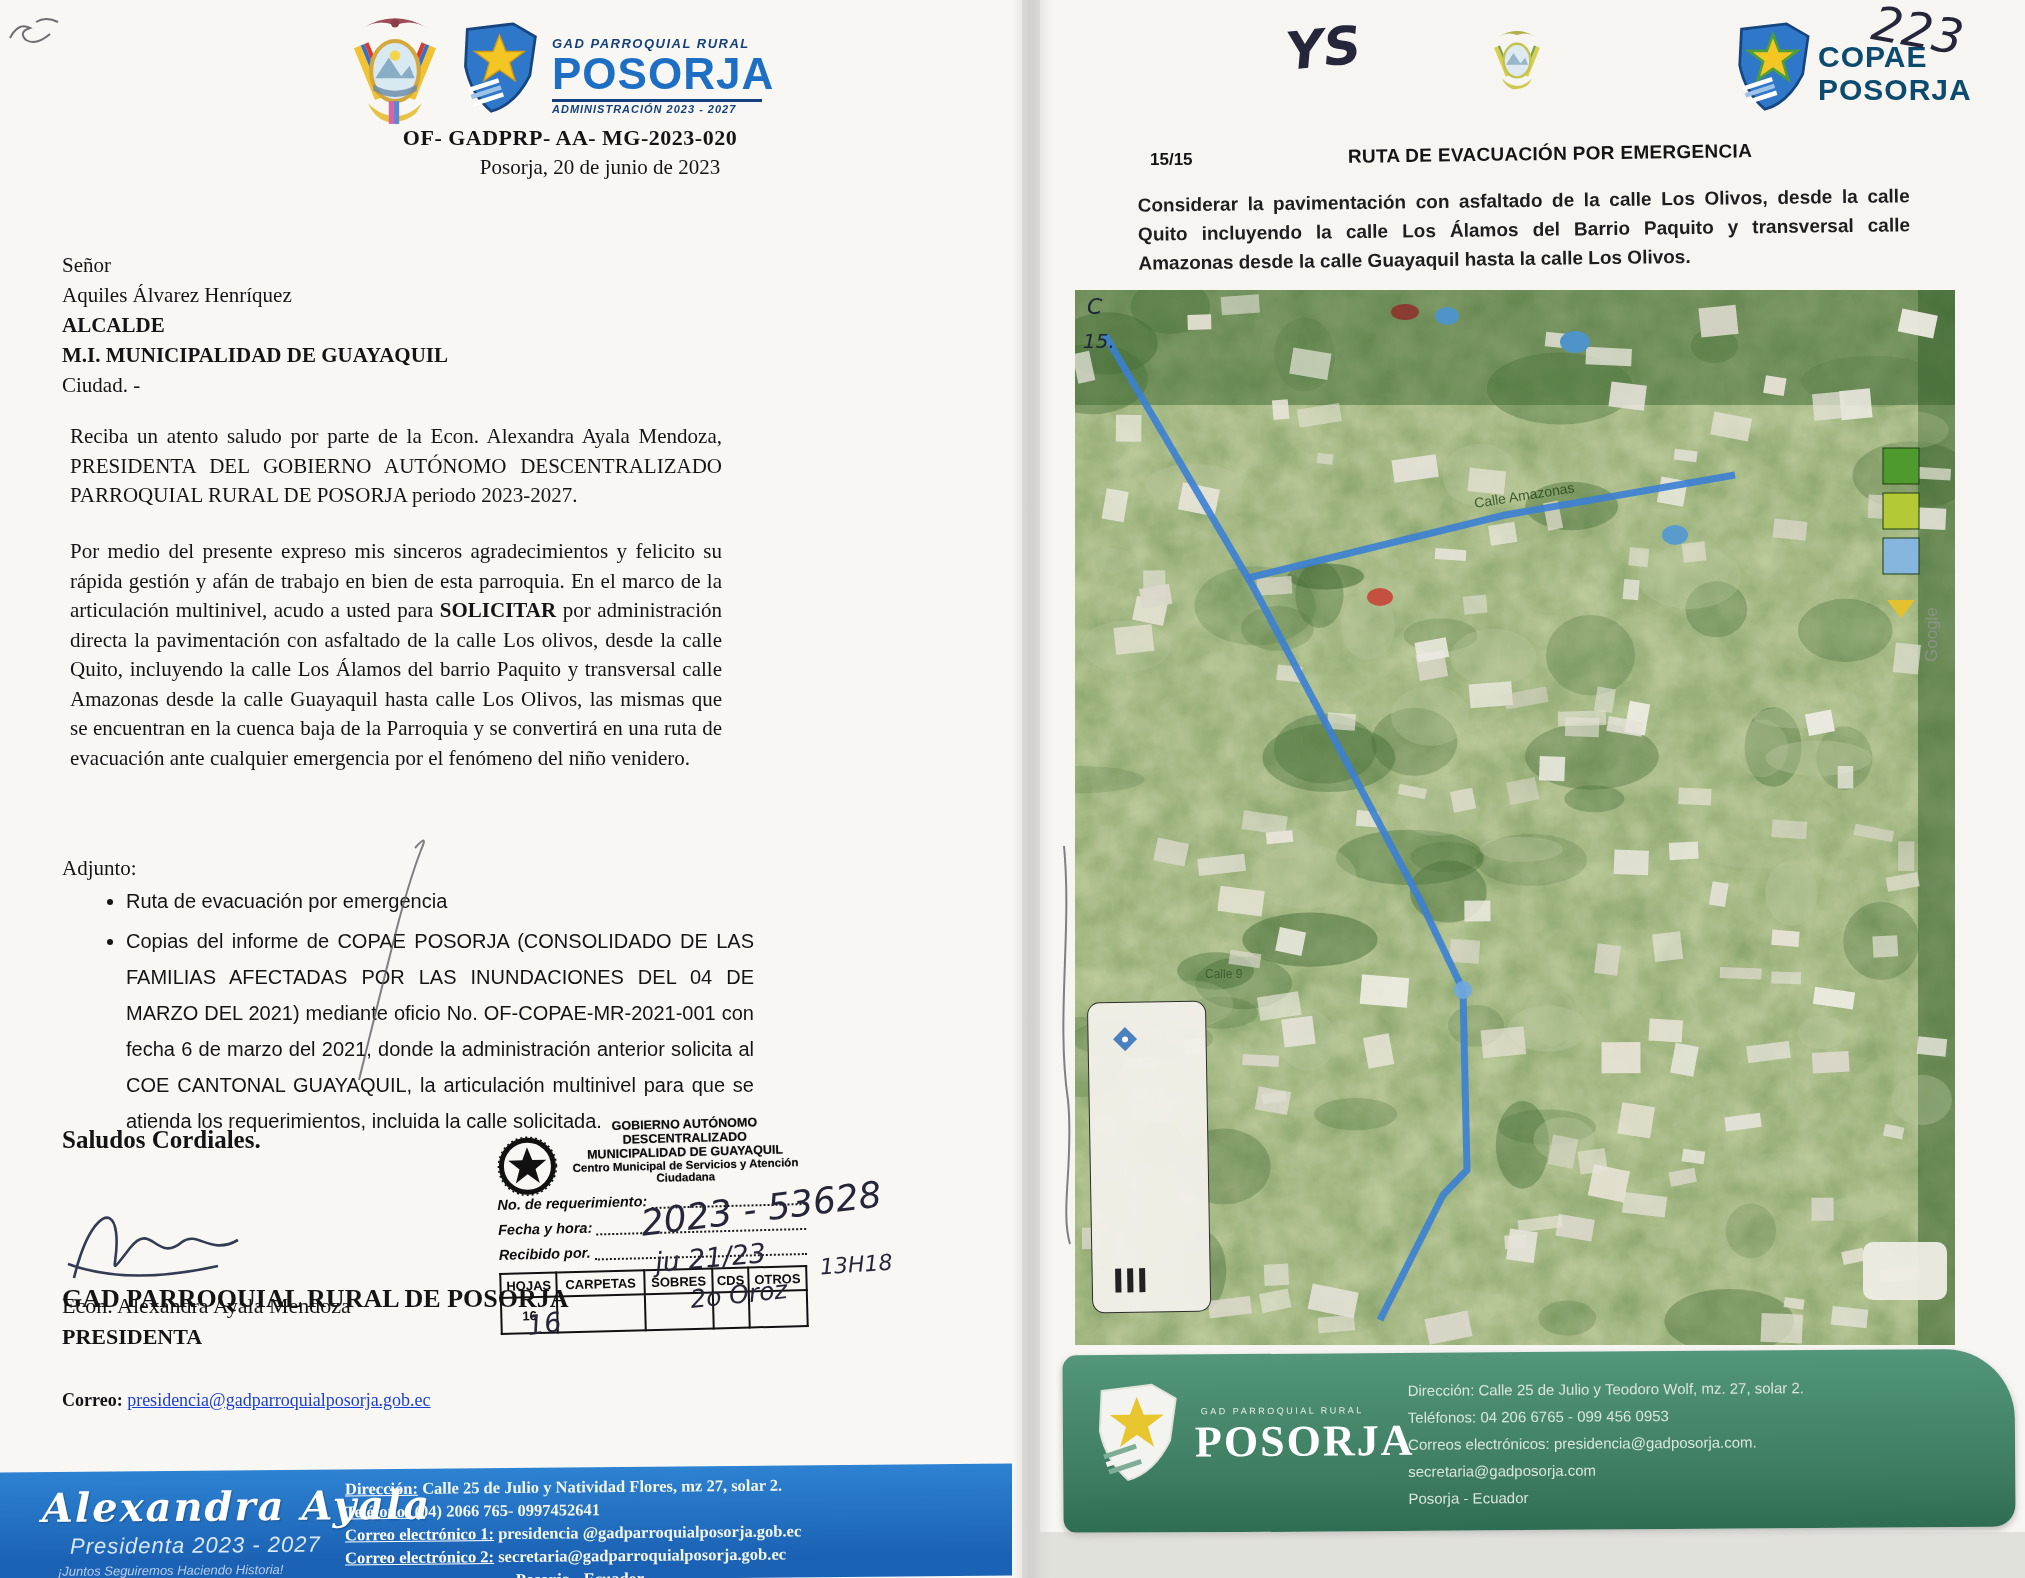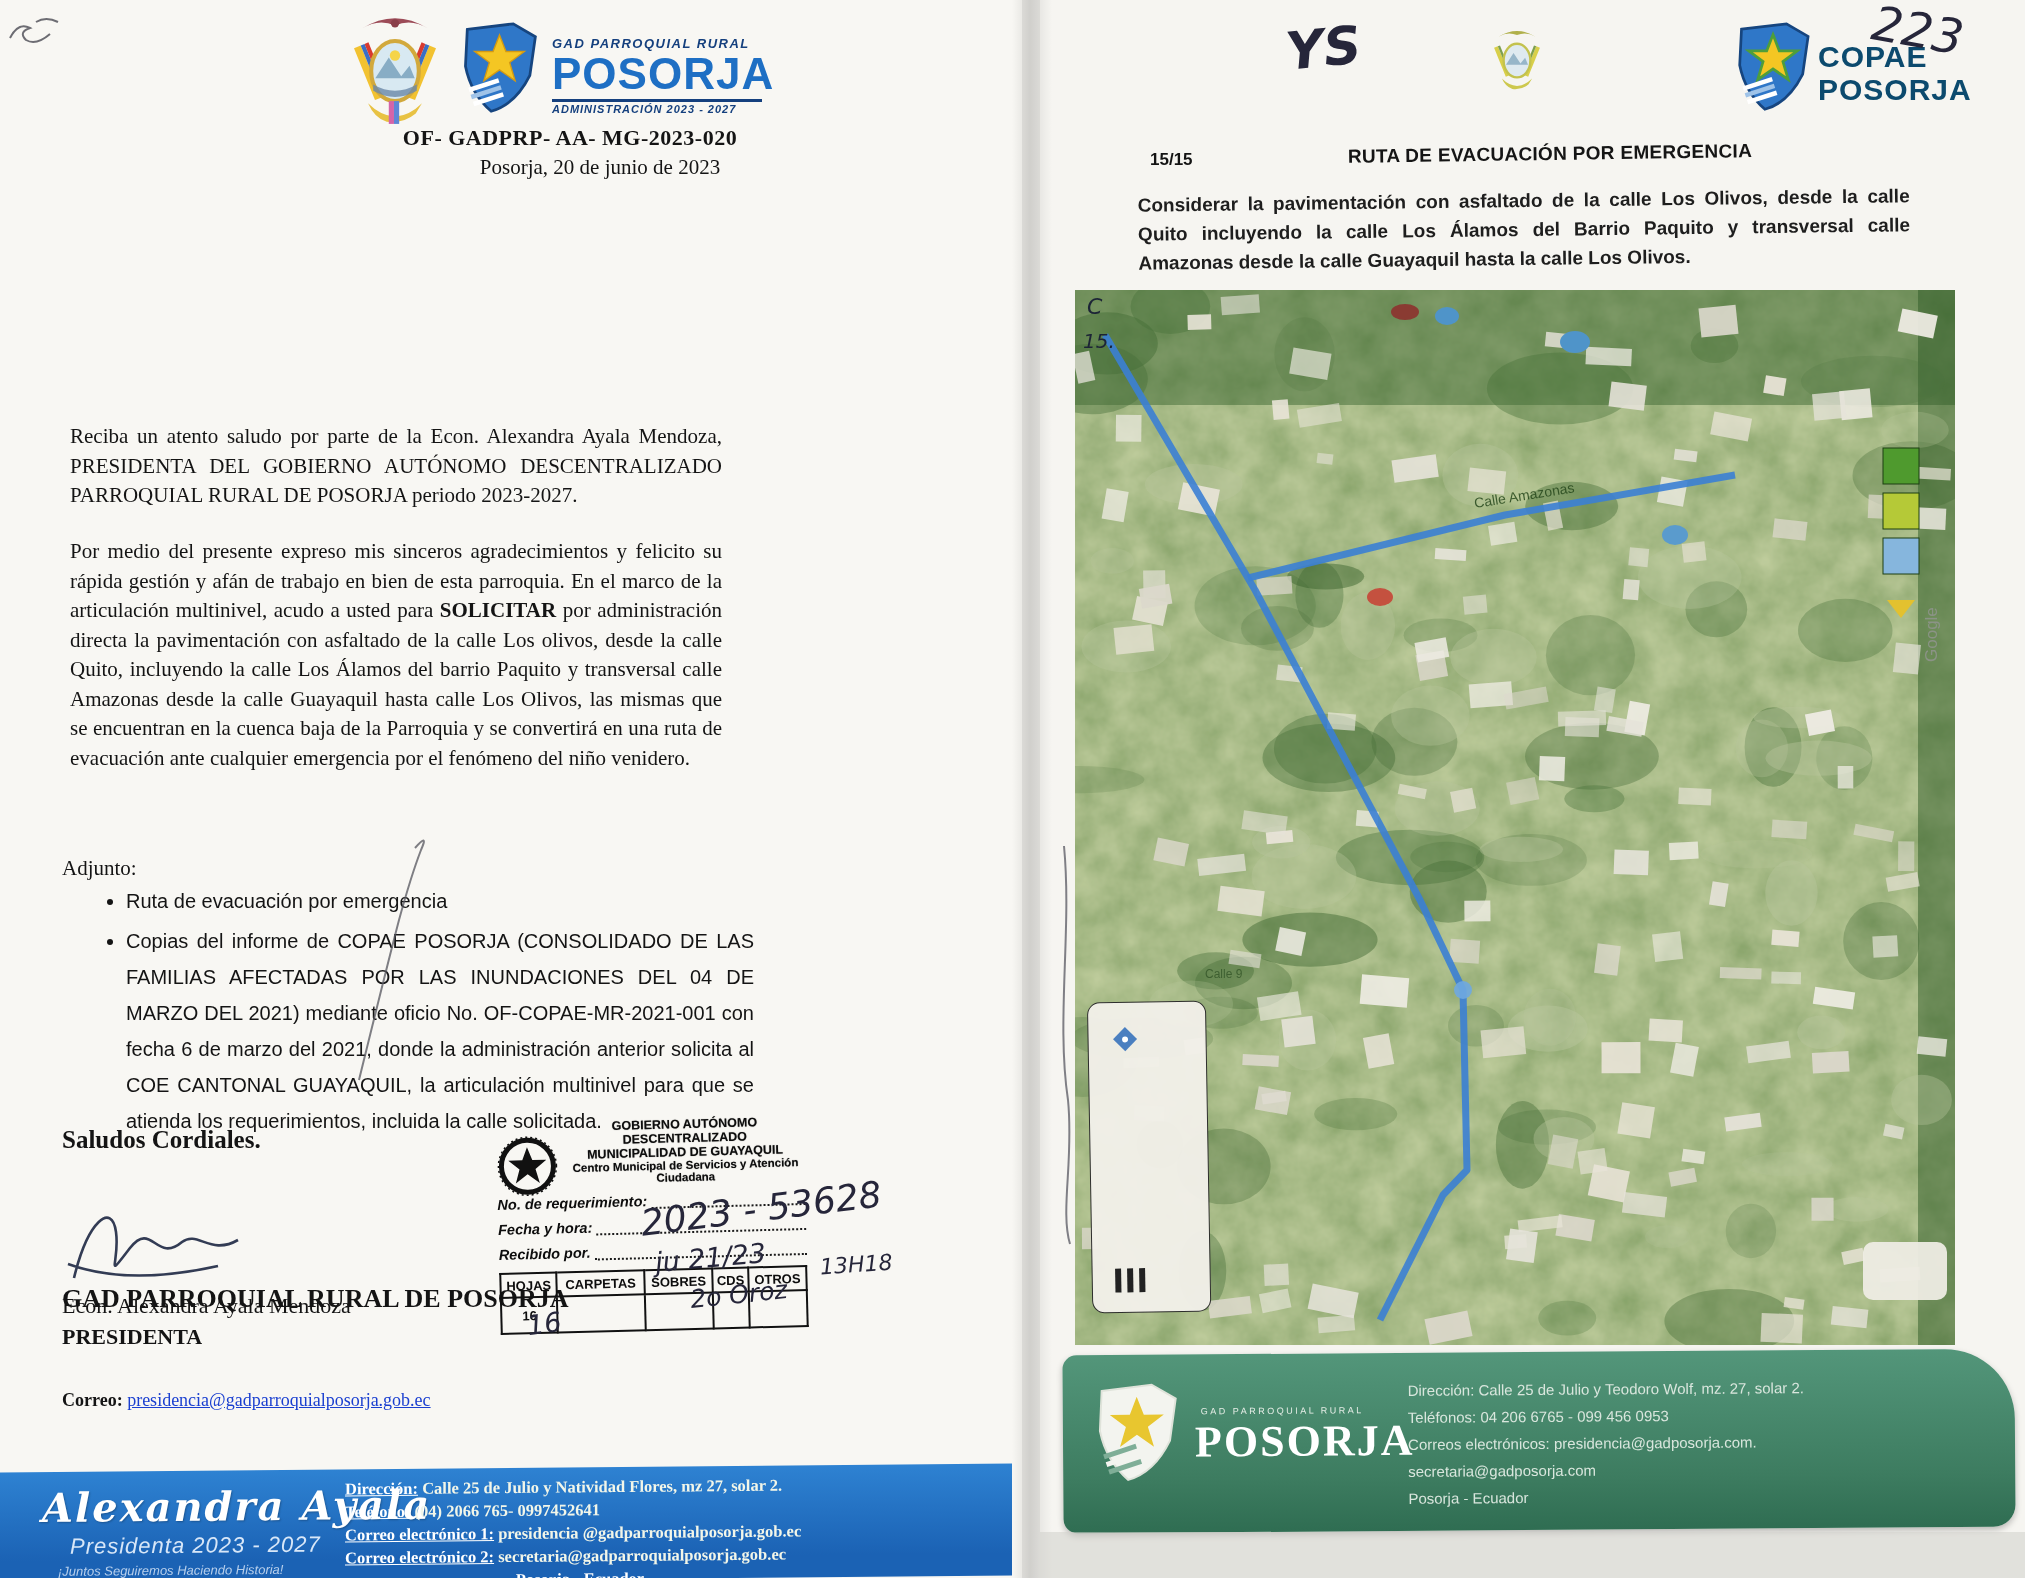--- a/index.html
+++ b/index.html
@@ -107,20 +107,27 @@
   <div class="abs" style="left:552px;top:36px;width:220px;">
     <div class="sans bold" style="font-size:13px;color:#15407e;letter-spacing:1.5px;font-style:italic;">GAD PARROQUIAL RURAL</div>
     <div class="sans bold" style="font-size:44px;color:#1e6fc4;line-height:46px;letter-spacing:1px;">POSORJA</div>
     <div style="border-top:3px solid #15407e;width:210px;margin:2px 0 1px 0;"></div>
     <div class="sans bold" style="font-size:11px;color:#15407e;font-style:italic;letter-spacing:1px;">ADMINISTRACIÓN 2023 - 2027</div>
   </div>
 
   <div class="abs serif ref" style="left:390px;top:125px;width:360px;text-align:center;">OF- GADPRP- AA- MG-2023-020</div>
   <div class="abs serif" style="left:450px;top:155px;width:300px;text-align:center;font-size:21px;">Posorja, 20 de junio de 2023</div>
 
+  <div class="abs" style="left:62px;top:250px;">
+    <div class="addr-line">Señor</div>
+    <div class="addr-line">Aquiles Álvarez Henríquez</div>
+    <div class="addr-line bold">ALCALDE</div>
+    <div class="addr-line bold">M.I. MUNICIPALIDAD DE GUAYAQUIL</div>
+    <div class="addr-line">Ciudad. -</div>
+  </div>
 
   <div class="abs para" style="top:422px;">Reciba un atento saludo por parte de la Econ. Alexandra Ayala Mendoza, PRESIDENTA DEL GOBIERNO AUTÓNOMO DESCENTRALIZADO PARROQUIAL RURAL DE POSORJA periodo 2023-2027.</div>
   <div class="abs para" style="top:537px;"><span>Por medio del presente expreso mis sinceros agradecimientos y felicito su rápida gestión y afán de trabajo en bien de esta parroquia. En el marco de la articulación multinivel, acudo a usted para </span><span class="bold">SOLICITAR</span><span> por administración directa la pavimentación con asfaltado de la calle Los olivos, desde la calle Quito, incluyendo la calle Los Álamos del barrio Paquito y transversal calle Amazonas desde la calle Guayaquil hasta calle Los Olivos, las mismas que se encuentran en la cuenca baja de la Parroquia y se convertirá en una ruta de evacuación ante cualquier emergencia por el fenómeno del niño venidero.</span></div>
 
   <div class="abs serif" style="left:62px;top:856px;font-size:21px;">Adjunto:</div>
   <ul class="abs bullets" style="left:92px;top:890px;width:628px;">
     <li>Ruta de evacuación por emergencia</li>
     <li class="long">Copias del informe de COPAE POSORJA (CONSOLIDADO DE LAS FAMILIAS AFECTADAS POR LAS INUNDACIONES DEL 04 DE MARZO DEL 2021) mediante oficio No. OF-COPAE-MR-2021-001 con fecha 6 de marzo del 2021, donde la administración anterior solicita al COE CANTONAL GUAYAQUIL, la articulación multinivel para que se atienda los requerimientos, incluida la calle solicitada.</li>
   </ul>
 

